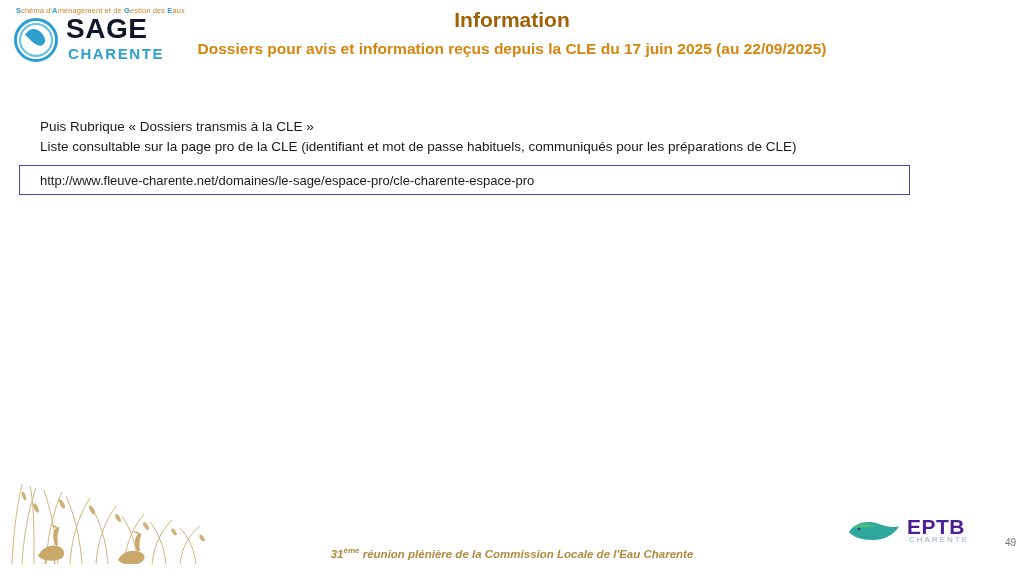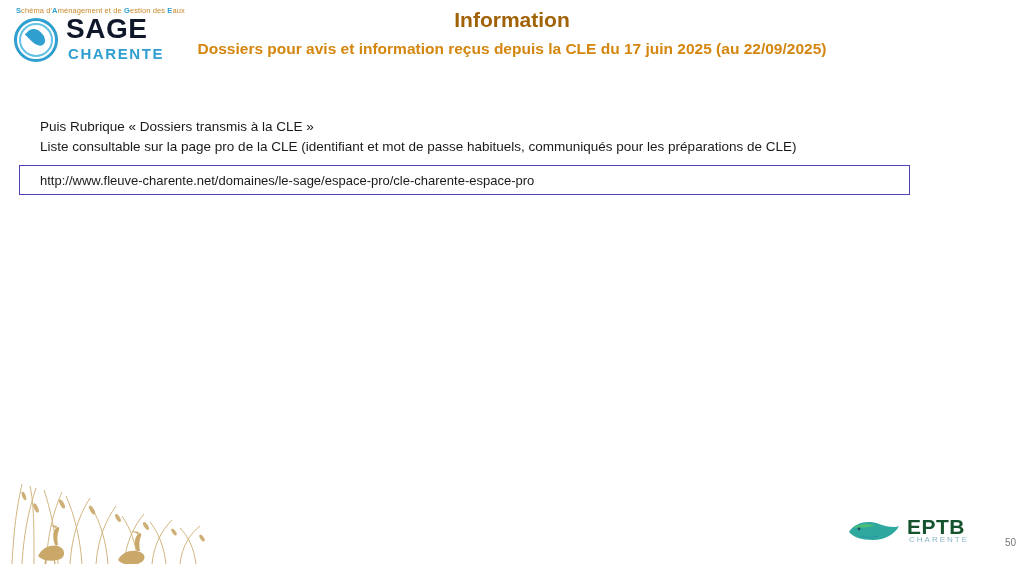--- a/index.html
+++ b/index.html
@@ -200,21 +200,21 @@
     bottom: 14px;
     width: 145px;
     height: 36px;
   }
   .eptb-text {
     position: absolute;
     left: 62px;
     top: 2px;
     font-size: 21px;
     font-weight: bold;
-    color: #14532d;
+    color: #4c1d95;
     letter-spacing: 0.5px;
     line-height: 1;
   }
   .eptb-sub {
     position: absolute;
     left: 64px;
     top: 22px;
     font-size: 8px;
     color: #8BB7C4;
     letter-spacing: 2px;
@@ -285,22 +285,25 @@
       <path d="M55 101 C 53 95, 52 88, 56 84 C 58 82, 60 83, 59 86 C 57 90, 57 96, 58 101 Z"></path>
       <path d="M56 84 L 50 81 L 57 82 Z"></path>
       <path d="M46 114 L 45 120 M 54 114 L 55 120" stroke="#C9A86A" stroke-width="1.2"></path>
       <path d="M118 116 C 122 108, 132 105, 140 108 C 146 110, 146 116, 140 119 C 132 122, 122 121, 118 116 Z"></path>
       <path d="M137 107 C 134 101, 134 94, 138 90 C 140 88, 142 89, 141 92 C 139 96, 139 102, 140 107 Z"></path>
       <path d="M138 90 L 131 87 L 139 88 Z"></path>
     </g>
   </svg>
 
   <div class="footer">
-  </div>
-  <div class="page-num">50</div>
+    <div class="footer-line1">
+      <span>31</span><sup>ème</sup><span> réunion plénière de la Commission Locale de l'Eau Charente</span>
+    </div>
+  </div>
+  <div class="page-num">49</div>
 
   <div class="eptb">
     <svg width="56" height="34" viewBox="0 0 56 34" xmlns="http://www.w3.org/2000/svg">
       <path d="M4 18 C 10 8, 24 6, 34 10 C 42 13, 50 14, 54 12 C 50 20, 40 26, 28 26 C 16 26, 8 23, 4 18 Z" fill="#2FA8A0"></path>
       <path d="M8 14 C 14 9, 24 9, 30 12 C 24 13, 16 14, 8 14 Z" fill="#4BBE7A"></path>
       <path d="M12 21 C 20 24, 30 24, 38 20 C 32 24, 22 25, 12 21 Z" fill="#1E7FA8"></path>
       <circle cx="14" cy="15" r="1.4" fill="#1b4f5e"></circle>
     </svg>
     <div class="eptb-text">EPTB</div>
     <div class="eptb-sub">CHARENTE</div>

